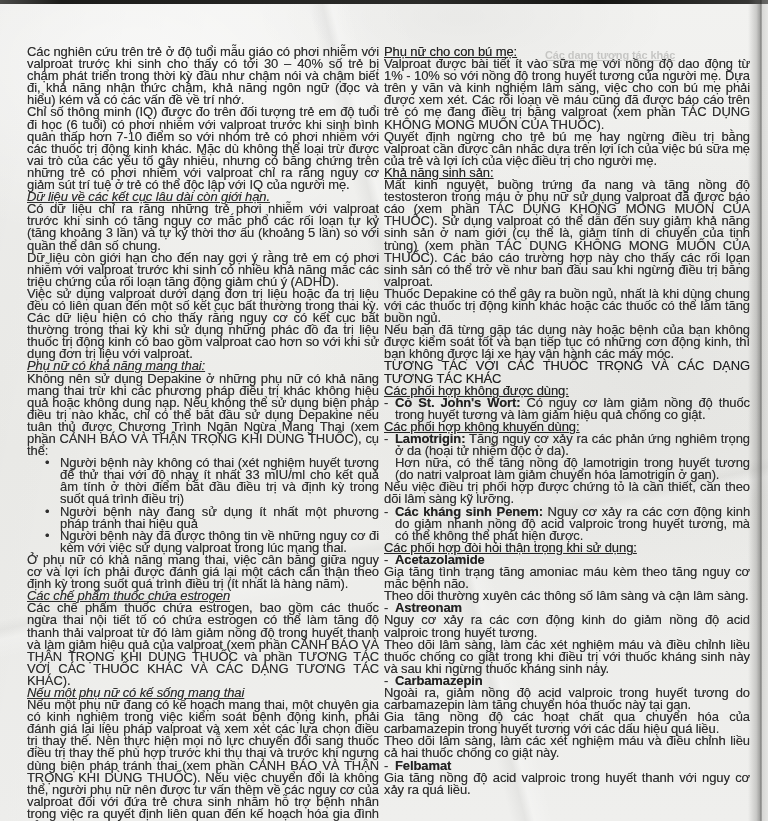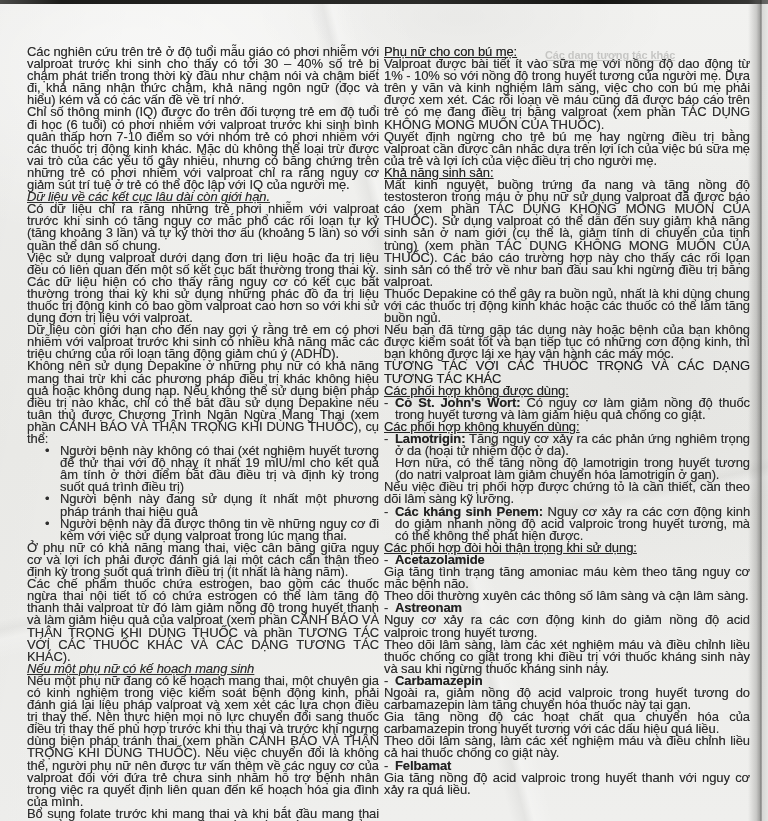--- a/index.html
+++ b/index.html
@@ -68,29 +68,31 @@
   <div class="texture"></div>
   <div class="top-edge"></div>
 
   <div class="bleed">Các dạng tương tác khác</div>
 
   <div class="col col-left">
     <p>Các nghiên cứu trên trẻ ở độ tuổi mẫu giáo có phơi nhiễm với valproat trước khi sinh cho thấy có tới 30 – 40% số trẻ bị chậm phát triển trong thời kỳ đầu như chậm nói và chậm biết đi, khả năng nhận thức chậm, khả năng ngôn ngữ (đọc và hiểu) kém và có các vấn đề về trí nhớ.</p>
     <p>Chỉ số thông minh (IQ) được đo trên đối tượng trẻ em độ tuổi đi học (6 tuổi) có phơi nhiễm với valproat trước khi sinh bình quân thấp hơn 7-10 điểm so với nhóm trẻ có phơi nhiễm với các thuốc trị động kinh khác. Mặc dù không thể loại trừ được vai trò của các yếu tố gây nhiễu, nhưng có bằng chứng trên những trẻ có phơi nhiễm với valproat chỉ ra rằng nguy cơ giảm sút trí tuệ ở trẻ có thể độc lập với IQ của người mẹ.</p>
     <h3 class="h-italic">Dữ liệu về các kết cục lâu dài còn giới hạn.</h3>
     <p>Có dữ liệu chỉ ra rằng những trẻ phơi nhiễm với valproat trước khi sinh có tăng nguy cơ mắc phổ các rối loạn tự kỷ (tăng khoảng 3 lần) và tự kỷ thời thơ ấu (khoảng 5 lần) so với quần thể dân số chung.</p>
+    <p>Dữ liệu còn giới hạn cho đến nay gợi ý rằng trẻ em có phơi nhiễm với valproat trước khi sinh có nhiều khả năng mắc các triệu chứng của rối loạn tăng động giảm chú ý (ADHD).</p>
     <p>Việc sử dụng valproat dưới dạng đơn trị liệu hoặc đa trị liệu đều có liên quan đến một số kết cục bất thường trong thai kỳ. Các dữ liệu hiện có cho thấy rằng nguy cơ có kết cục bất thường trong thai kỳ khi sử dụng những phác đồ đa trị liệu thuốc trị động kinh có bao gồm valproat cao hơn so với khi sử dụng đơn trị liệu với valproat.</p>
-    <p>Dữ liệu còn giới hạn cho đến nay gợi ý rằng trẻ em có phơi nhiễm với valproat trước khi sinh có nhiều khả năng mắc các triệu chứng của rối loạn tăng động giảm chú ý (ADHD).</p>
+    <h3 class="h-italic">Phụ nữ có khả năng mang thai:</h3>
     <p>Không nên sử dụng Depakine ở những phụ nữ có khả năng mang thai trừ khi các phương pháp điều trị khác không hiệu quả hoặc không dung nạp. Nếu không thể sử dụng biện pháp điều trị nào khác, chỉ có thể bắt đầu sử dụng Depakine nếu tuân thủ được Chương Trình Ngăn Ngừa Mang Thai (xem phần CẢNH BÁO VÀ THẬN TRỌNG KHI DÙNG THUỐC), cụ thể:</p>
-    <p class="bullet-item"><span class="marker">•</span><span>Người bệnh này không có thai (xét nghiệm huyết tương để thử thai với độ nhạy ít nhất 19 mIU/ml cho kết quả âm tính ở thời điểm bắt đầu điều trị và định kỳ trong suốt quá trình điều trị)</span></p>
+    <p class="bullet-item"><span class="marker">•</span><span>Người bệnh này không có thai (xét nghiệm huyết tương để thử thai với độ nhạy ít nhất 33 mIU/ml cho kết quả âm tính ở thời điểm bắt đầu điều trị và định kỳ trong suốt quá trình điều trị)</span></p>
     <p class="bullet-item"><span class="marker">•</span><span>Người bệnh này đang sử dụng ít nhất một phương pháp tránh thai hiệu quả</span></p>
     <p class="bullet-item"><span class="marker">•</span><span>Người bệnh này đã được thông tin về những nguy cơ đi kèm với việc sử dụng valproat trong lúc mang thai.</span></p>
     <p>Ở phụ nữ có khả năng mang thai, việc cân bằng giữa nguy cơ và lợi ích phải được đánh giá lại một cách cẩn thận theo định kỳ trong suốt quá trình điều trị (ít nhất là hàng năm).</p>
+    <h3 class="h-italic">Các chế phẩm thuốc chứa estrogen</h3>
     <p>Các chế phẩm thuốc chứa estrogen, bao gồm các thuốc ngừa thai nội tiết tố có chứa estrogen có thể làm tăng độ thanh thải valproat từ đó làm giảm nồng độ trong huyết thanh và làm giảm hiệu quả của valproat (xem phần CẢNH BÁO VÀ THẬN TRỌNG KHI DÙNG THUỐC và phần TƯƠNG TÁC VỚI CÁC THUỐC KHÁC VÀ CÁC DẠNG TƯƠNG TÁC KHÁC).</p>
-    <h3 class="h-italic">Nếu một phụ nữ có kế hoạch mang sinh</h3>
+    <h3 class="h-italic">Nếu một phụ nữ có kế sống mang thai</h3>
     <p>Nếu một phụ nữ đang có kế hoạch mang thai, một chuyên gia có kinh nghiệm trong việc kiểm soát bệnh động kinh, phải đánh giá lại liệu pháp valproat và xem xét các lựa chọn điều trị thay thế. Nên thực hiện mọi nỗ lực chuyển đổi sang thuốc điều trị thay thế phù hợp trước khi thụ thai và trước khi ngưng dùng biện pháp tránh thai (xem phần CẢNH BÁO VÀ THẬN TRỌNG KHI DÙNG THUỐC). Nếu việc chuyển đổi là không thể, người phụ nữ nên được tư vấn thêm về các nguy cơ của valproat đối với đứa trẻ chưa sinh nhằm hỗ trợ bệnh nhân trong việc ra quyết định liên quan đến kế hoạch hóa gia đình của mình.</p>
     <p>Bổ sung folate trước khi mang thai và khi bắt đầu mang thai có thể làm giảm nguy cơ khuyết tật ống sống thần kinh phổ</p>
   </div>
 
   <div class="col col-right">
     <h3 class="h-bold-u">Phụ nữ cho con bú mẹ:</h3>
     <p>Valproat được bài tiết ít vào sữa mẹ với nồng độ dao động từ 1% - 10% so với nồng độ trong huyết tương của người mẹ. Dựa trên y văn và kinh nghiệm lâm sàng, việc cho con bú mẹ phải được xem xét. Các rối loạn về máu cũng đã được báo cáo trên trẻ có mẹ đang điều trị bằng valproat (xem phần TÁC DỤNG KHÔNG MONG MUỐN CỦA THUỐC).</p>
     <p>Quyết định ngừng cho trẻ bú mẹ hay ngừng điều trị bằng valproat cần được cân nhắc dựa trên lợi ích của việc bú sữa mẹ của trẻ và lợi ích của việc điều trị cho người mẹ.</p>
     <h3 class="h-bold-u">Khả năng sinh sản:</h3>
     <p>Mất kinh nguyệt, buồng trứng đa nang và tăng nồng độ testosteron trong máu ở phụ nữ sử dụng valproat đã được báo cáo (xem phần TÁC DỤNG KHÔNG MONG MUỐN CỦA THUỐC). Sử dụng valproat có thể dẫn đến suy giảm khả năng sinh sản ở nam giới (cụ thể là, giảm tính di chuyển của tinh trùng) (xem phần TÁC DỤNG KHÔNG MONG MUỐN CỦA THUỐC). Các báo cáo trường hợp này cho thấy các rối loạn sinh sản có thể trở về như ban đầu sau khi ngừng điều trị bằng valproat.</p>

